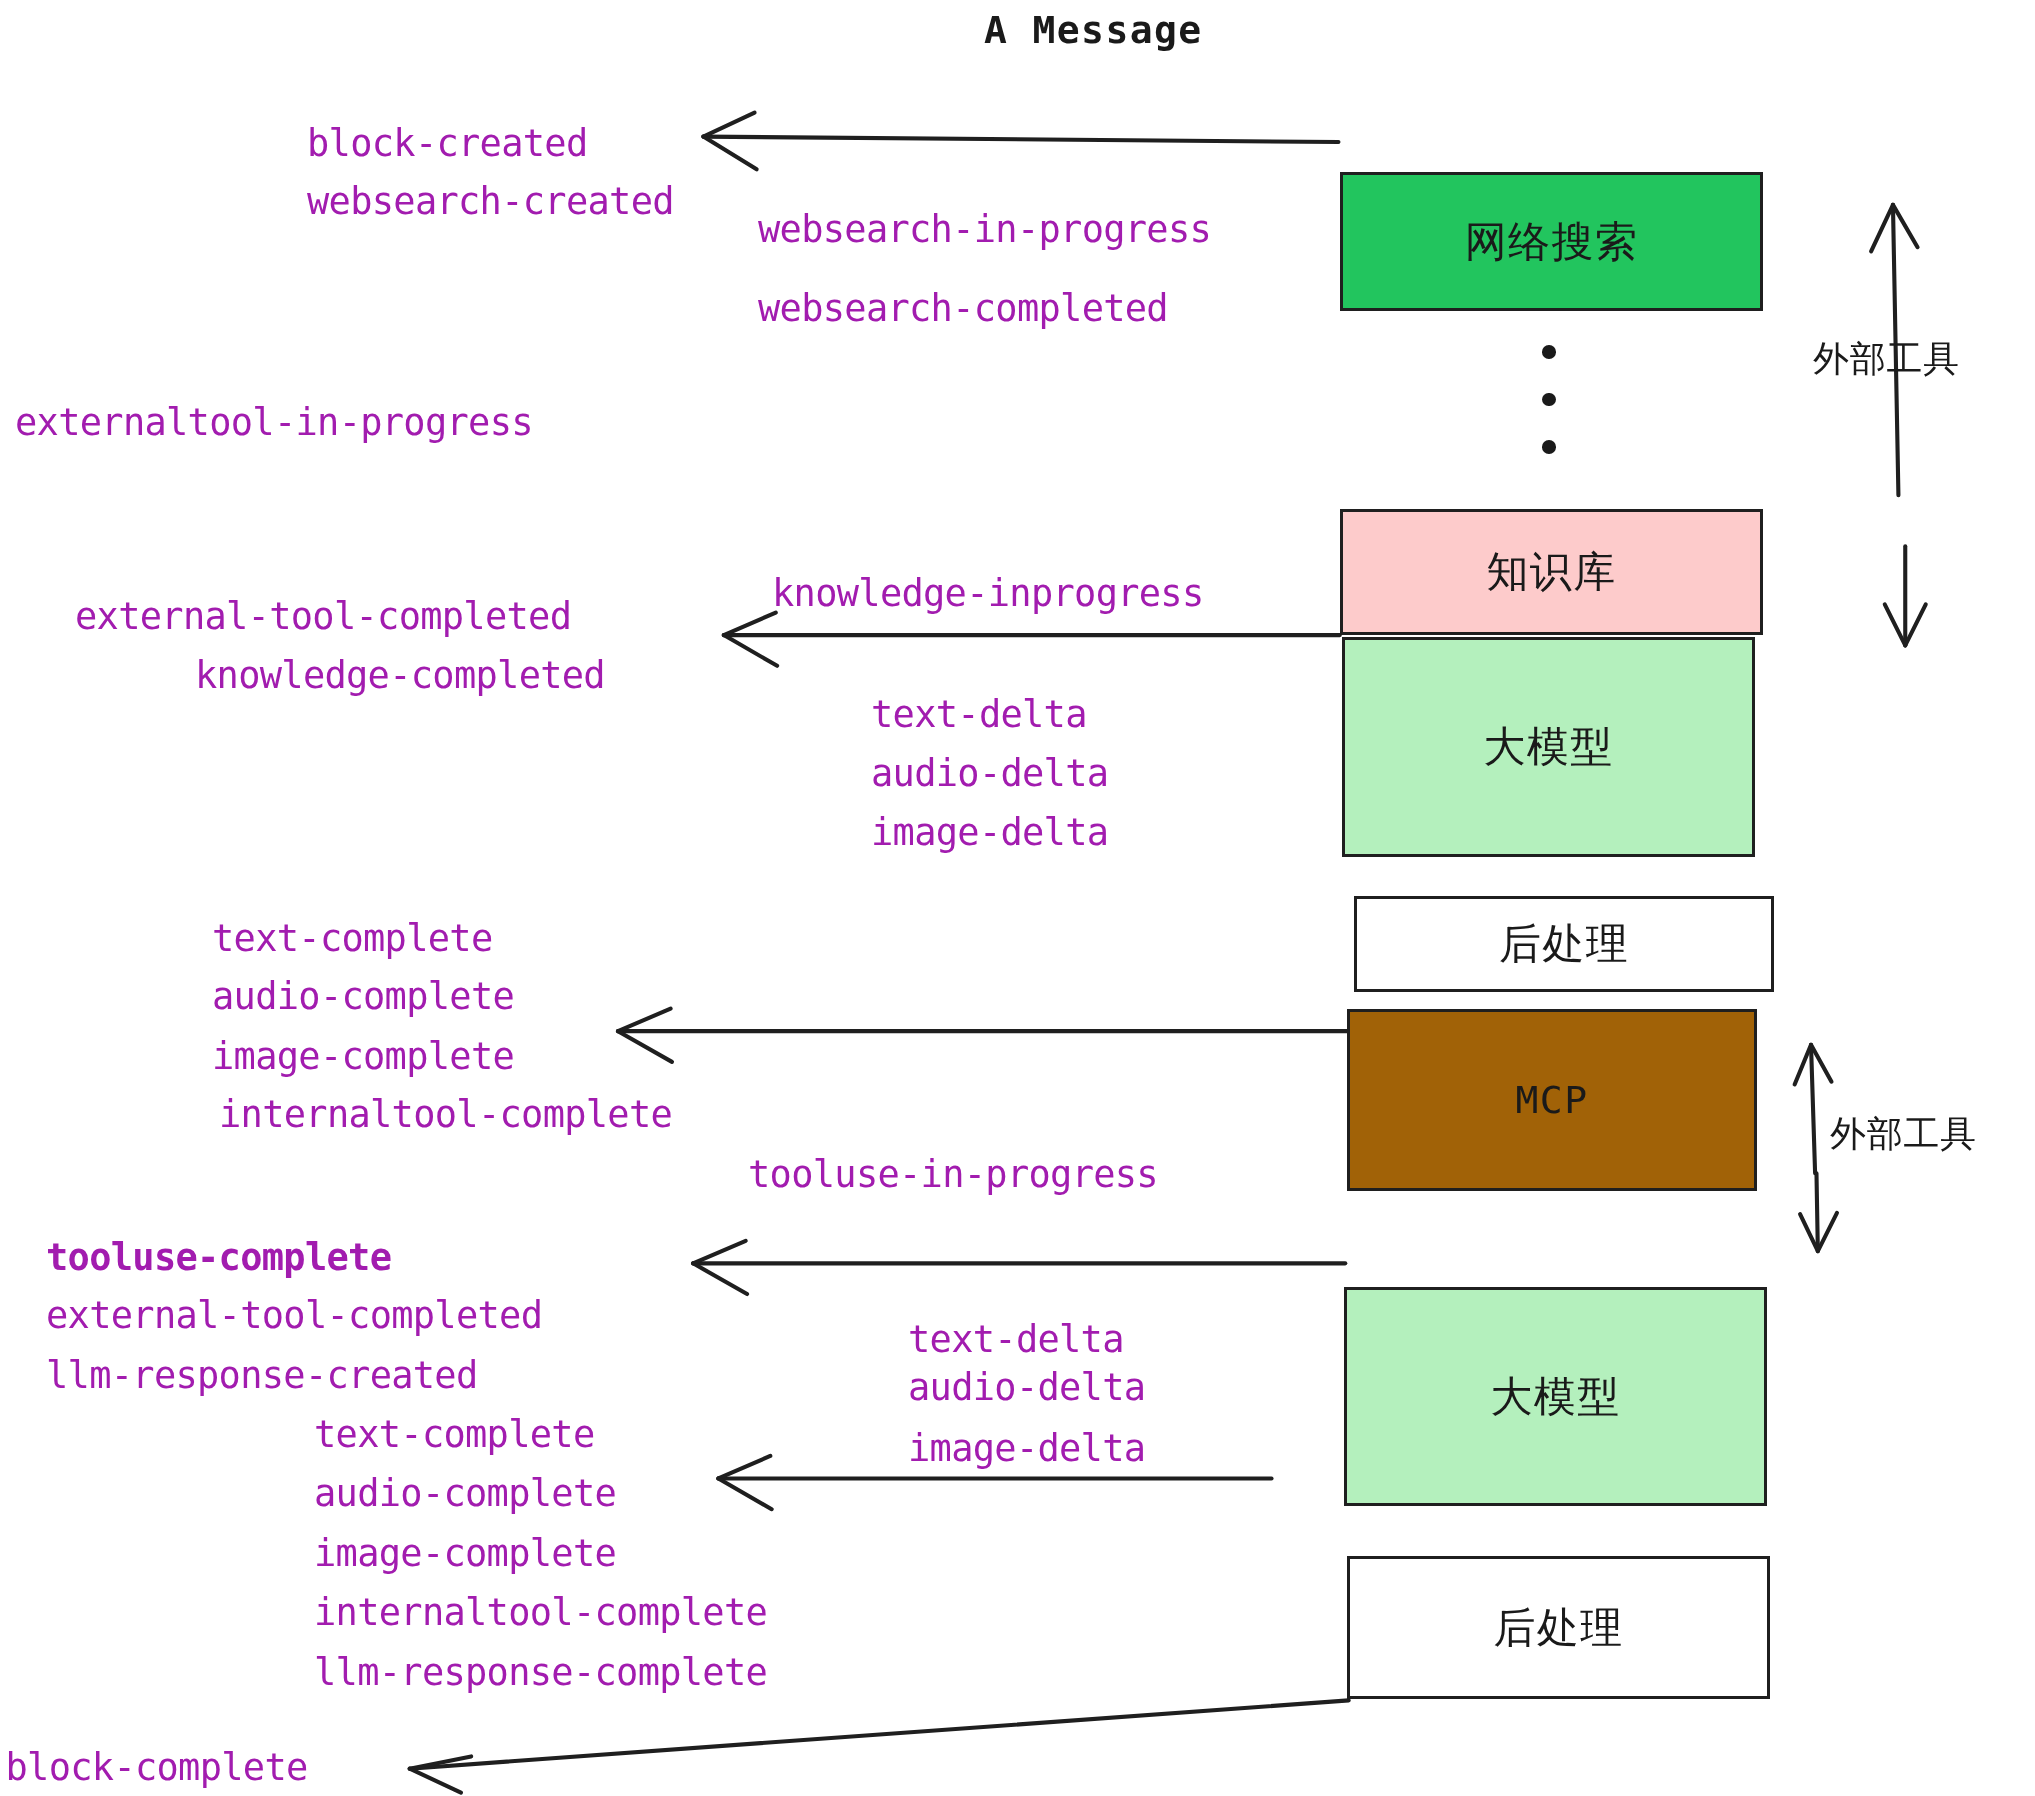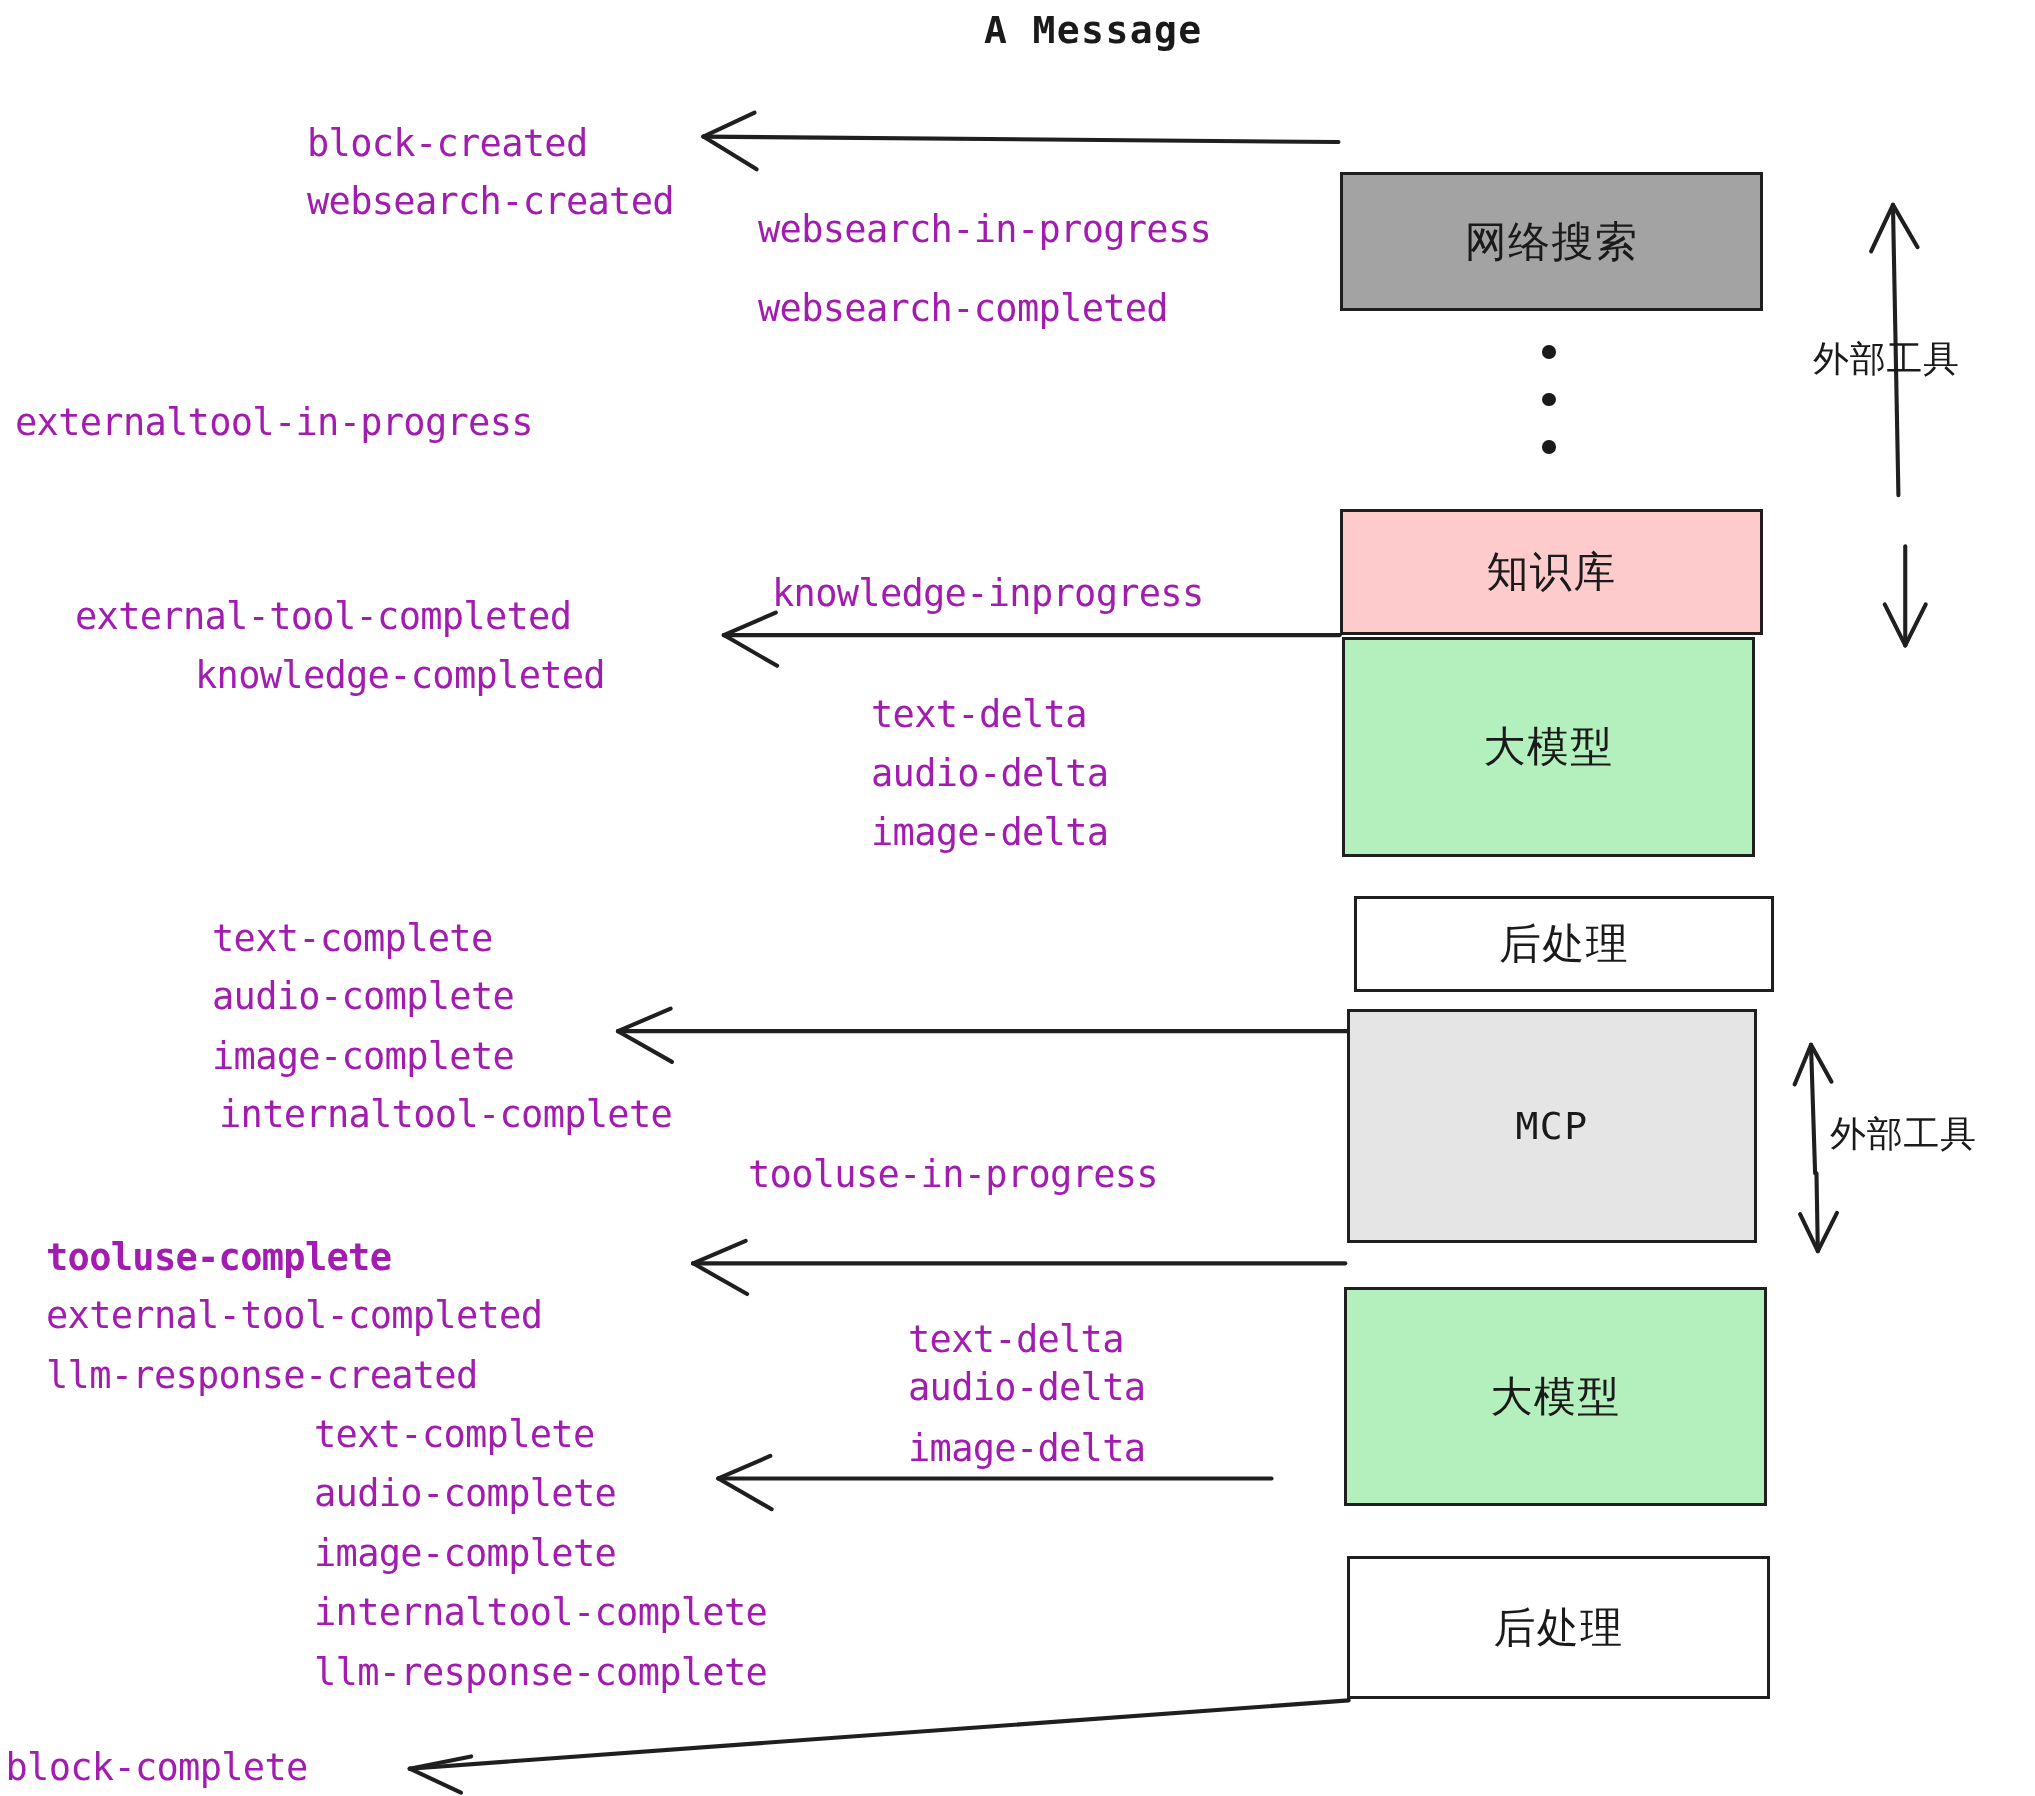--- a/index.html
+++ b/index.html
@@ -125,25 +125,25 @@
       <path d="M 2652 1530 L 2628 1588"></path>
       <path d="M 2652 1530 L 2682 1584"></path>
 
       <path d="M 2660 1718 L 2662 1832"></path>
       <path d="M 2662 1832 L 2636 1778"></path>
       <path d="M 2662 1832 L 2690 1776"></path>
     </g>
   </svg>
 
   <div id="boxes-layer">
-      <div class="box" style="left: 1340px; top: 172px; width: 423px; height: 139px; background: #a3a3a3;">网络搜索</div>
+      <div class="box" style="left: 1340px; top: 172px; width: 423px; height: 139px; background: #22c55e;">网络搜索</div>
       <div class="box" style="left: 1340px; top: 509px; width: 423px; height: 126px; background: rgb(253, 203, 203);">知识库</div>
       <div class="box" style="left: 1342px; top: 637px; width: 413px; height: 220px; background: rgb(180, 240, 189);">大模型</div>
       <div class="box" style="left: 1354px; top: 896px; width: 420px; height: 96px; background: rgb(255, 255, 255);">后处理</div>
-      <div class="box mcp-label" style="left: 1347px; top: 1009px; width: 410px; height: 234px; background: #e5e5e5;">MCP</div>
+      <div class="box mcp-label" style="left: 1347px; top: 1009px; width: 410px; height: 182px; background: #a16207;">MCP</div>
       <div class="box" style="left: 1344px; top: 1287px; width: 423px; height: 219px; background: rgb(180, 240, 189);">大模型</div>
       <div class="box" style="left: 1347px; top: 1556px; width: 423px; height: 143px; background: rgb(255, 255, 255);">后处理</div>
     </div>
 
   <div class="dots" id="ellipsis" style="left: 1542px; top: 345px; height: 109px;">
       <span></span>
       <span></span>
       <span></span>
     </div>
 

